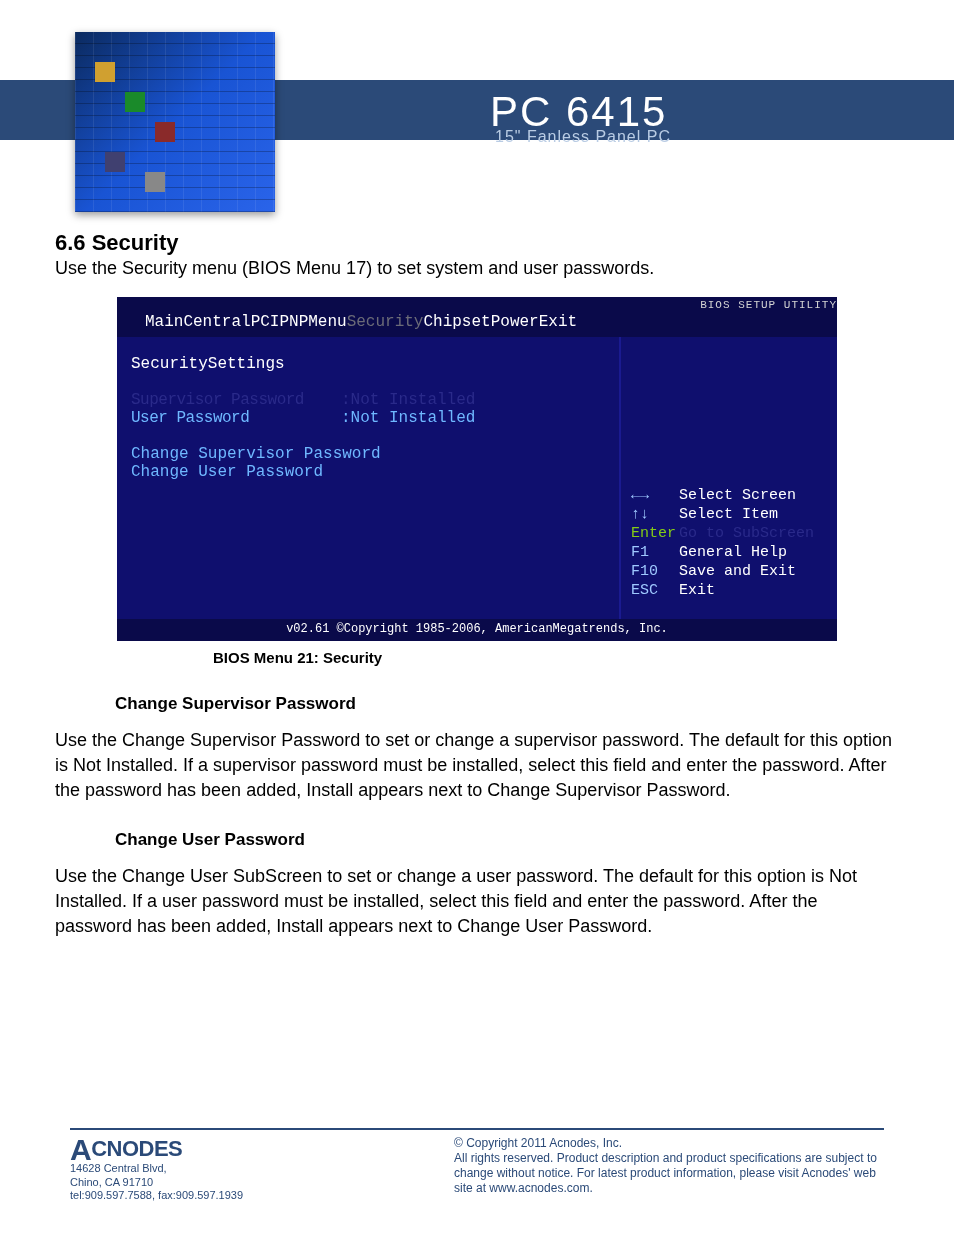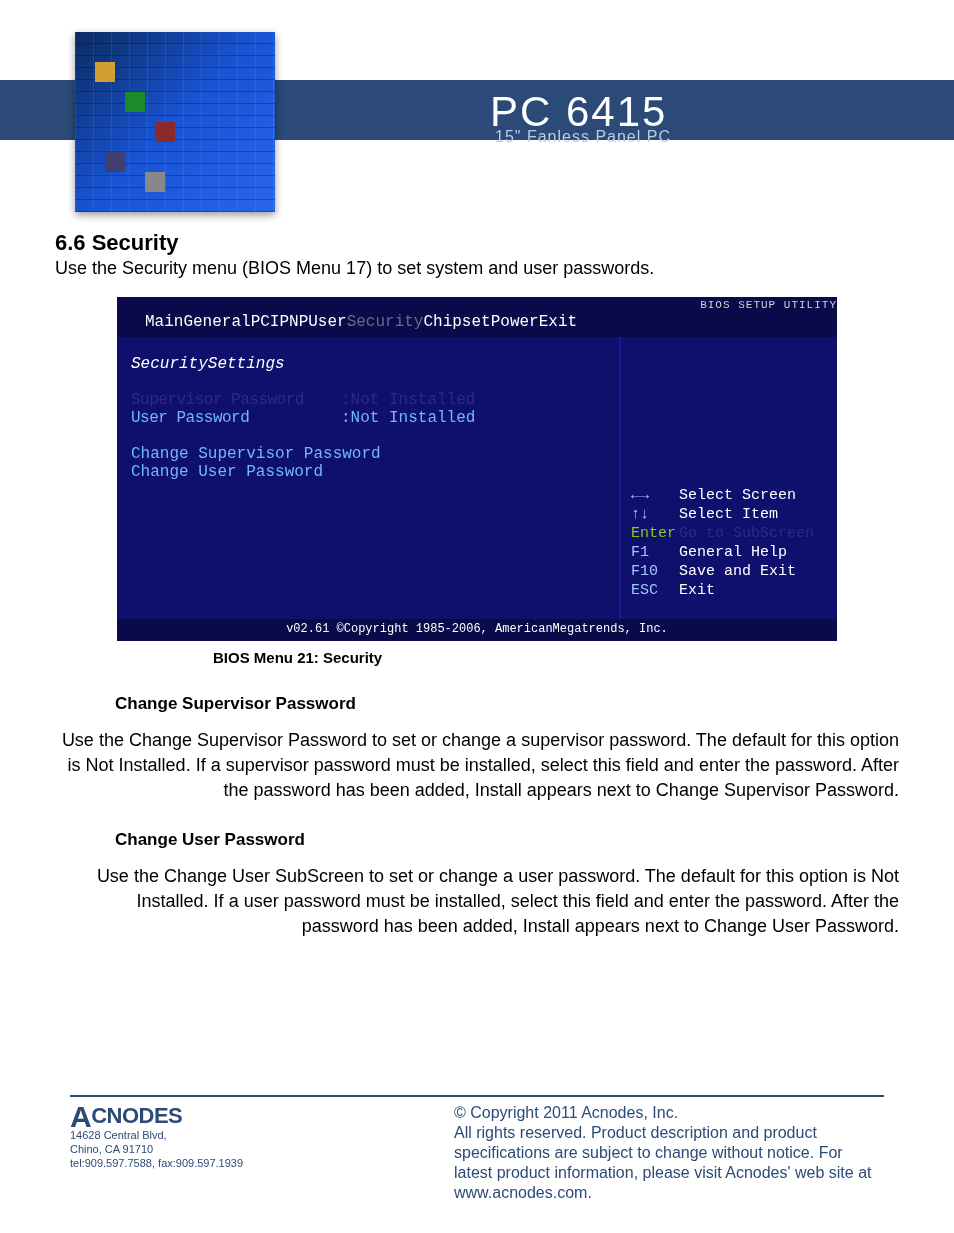--- a/index.html
+++ b/index.html
@@ -111,21 +111,21 @@
   .bios-tab.active { color: #6b6b78; }
   .bios-body {
     display: flex;
     background: #0f0f6e;
   }
   .bios-left {
     flex: 1;
     padding: 18px 8px 24px 14px;
     color: #6fb8ff;
   }
-  .bios-left .hdr { color: #ffffff; margin-bottom: 18px; font-style: italic; }
+  .bios-left .hdr { color: #ffffff; margin-bottom: 18px; }
   .bios-row { display: flex; }
   .bios-row .k { width: 210px; letter-spacing: -0.5px; }
   .bios-row .v { }
   .bios-left .muted { color: #2a2a8a; filter: blur(0.5px); }
   .bios-left .gap { height: 18px; }
   .bios-right {
     width: 218px;
     border-left: 2px solid #1a1a90;
     padding: 150px 8px 18px 10px;
     color: #ffffff;
@@ -154,21 +154,20 @@
   .subhead {
     font-weight: bold;
     font-size: 17px;
     margin-left: 60px;
     margin-top: 28px;
   }
   .para {
     font-size: 18px;
     margin-top: 14px;
     line-height: 1.38;
-    text-align: right;
   }
 
   .footer {
     position: absolute;
     bottom: 30px;
     left: 0;
     right: 0;
     padding: 0 70px;
   }
   .footer-rule {
@@ -185,43 +184,43 @@
     color: #2b4a78;
     display: flex;
     align-items: center;
   }
   .brand-a {
     font-size: 30px;
     line-height: 22px;
     transform: translateY(1px);
   }
   .addr { font-size: 11px; color: #2b4a78; line-height: 1.25; }
-  .copy { font-size: 16px; color: #2b4a78; line-height: 1.25; max-width: 430px; text-align: left; }
+  .copy { font-size: 12px; color: #2b4a78; line-height: 1.25; max-width: 430px; text-align: left; }
 </style>
 </head>
 <body>
 
 <div class="header-wrap">
   <div class="header-blue-bar"></div>
   <div class="header-image"></div>
   <div class="header-title">PC 6415</div>
   <div class="header-subtitle">15" Fanless Panel PC</div>
 </div>
 
 <div class="content">
   <div class="sec-heading">6.6  Security</div>
   <div class="sec-intro">Use the Security menu (BIOS Menu 17) to set system and user passwords.</div>
 
   <div class="bios-box">
     <div class="bios-title">BIOS SETUP UTILITY</div>
     <div class="bios-tabs">
       <span class="bios-tab">Main</span>
-      <span class="bios-tab">General</span>
+      <span class="bios-tab">Central</span>
       <span class="bios-tab">PCIPNP</span>
-      <span class="bios-tab">User</span>
+      <span class="bios-tab">Menu</span>
       <span class="bios-tab active">Security</span>
       <span class="bios-tab">Chipset</span>
       <span class="bios-tab">Power</span>
       <span class="bios-tab">Exit</span>
     </div>
     <div class="bios-body">
       <div class="bios-left">
         <div class="hdr">SecuritySettings</div>
         <div class="bios-row muted">
           <span class="k">Supervisor Password</span>

